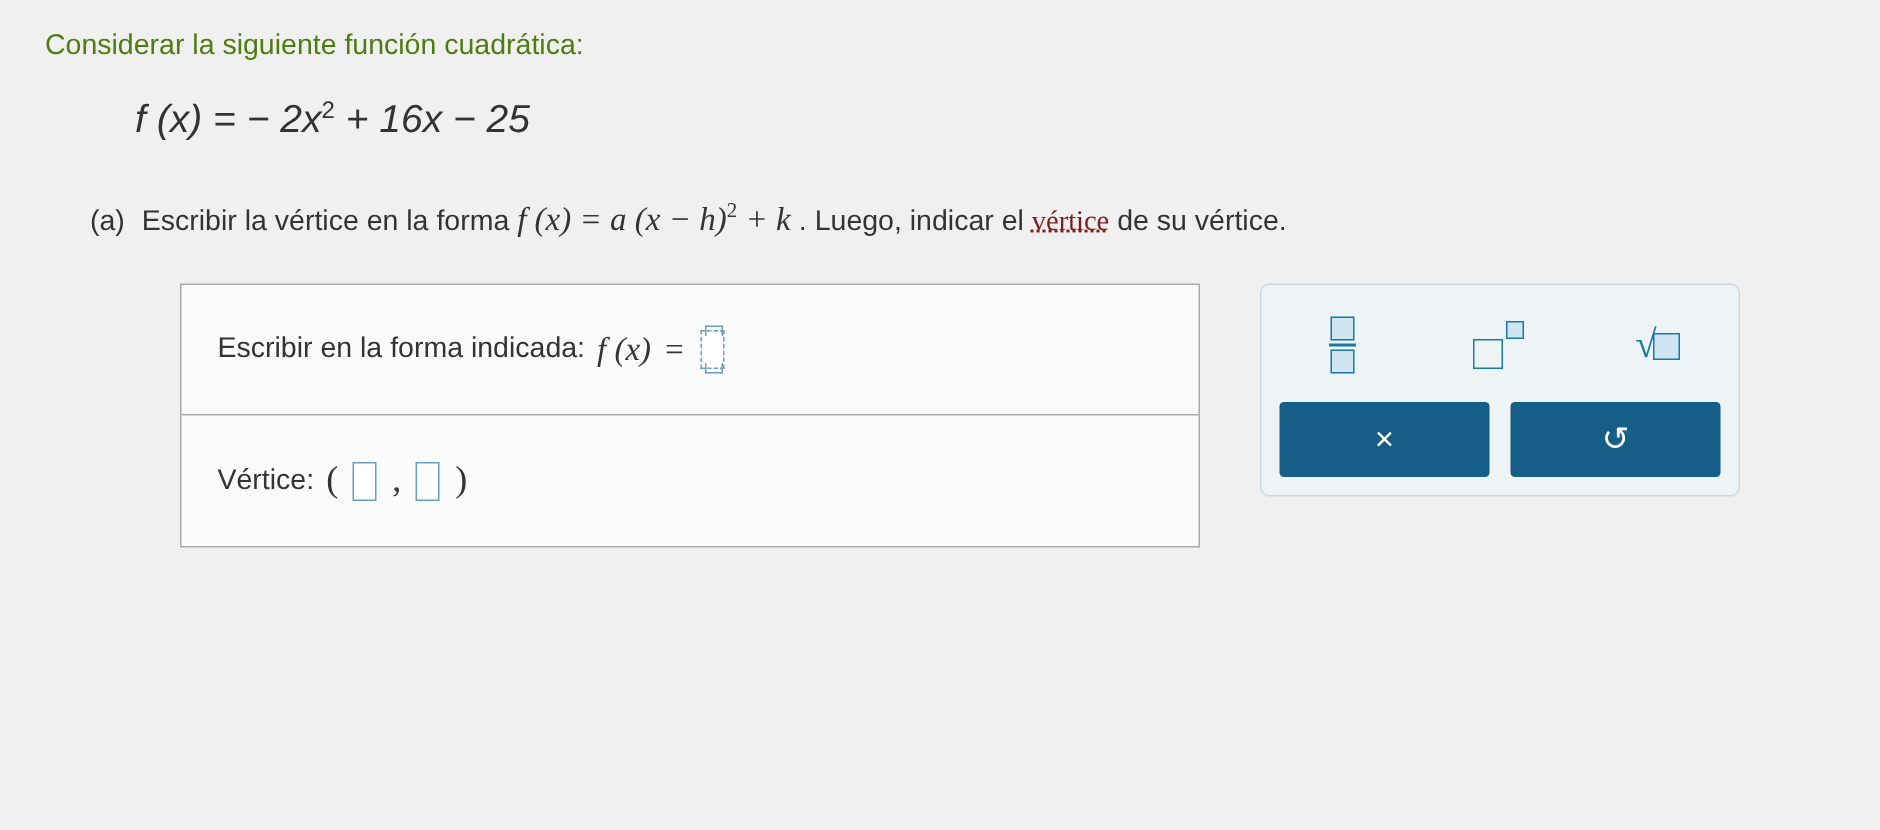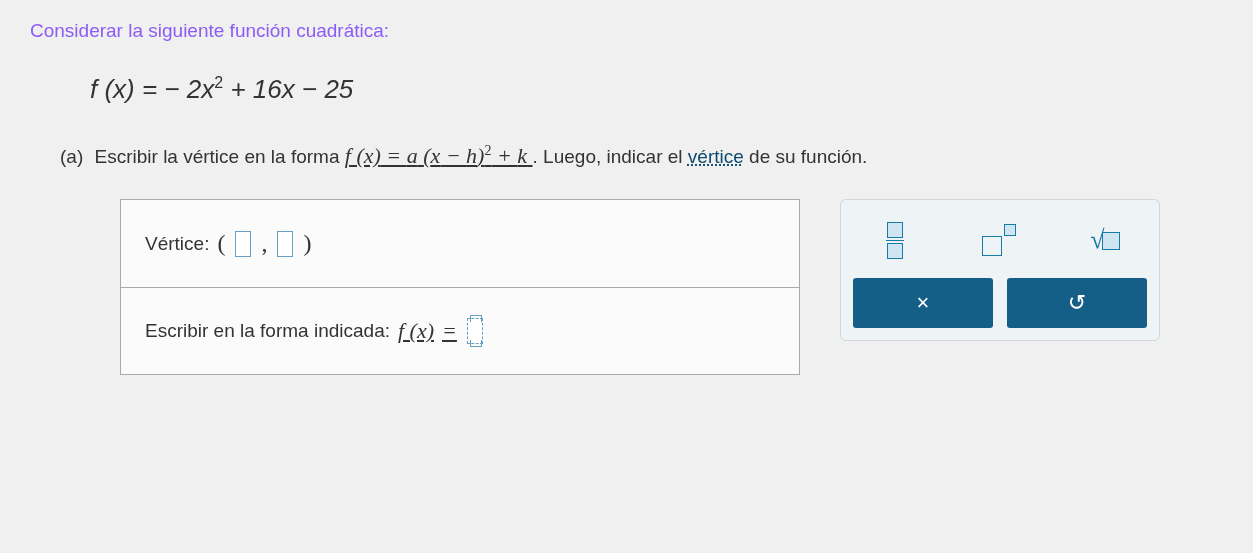--- a/index.html
+++ b/index.html
@@ -6,49 +6,49 @@
   body {
     font-family: Verdana, Geneva, sans-serif;
     background: #f0f0f0;
     padding: 20px 30px;
     color: #333;
     width: 1253px;
     height: 553px;
   }
   .intro-text {
     font-size: 19px;
-    color: #8b5cf6;
-    margin-bottom: 32px;
+    color: #4d7c0f;
+    margin-bottom: 22px;
   }
   .equation-row {
     margin-left: 60px;
     margin-bottom: 38px;
     font-family: Liberation Sans, sans-serif;
     font-size: 26px;
     font-style: italic;
   }
   .equation-row .sup { font-size: 16px; vertical-align: super; font-style: normal; }
   .question-row {
     font-size: 19px;
     color: #333;
     margin-left: 30px;
     margin-bottom: 30px;
   }
   .part-label { margin-right: 6px; }
   .math-inline {
     font-family: 'Times New Roman', serif;
     font-style: italic;
     font-size: 22px;
-    text-decoration: underline;
   }
   .math-inline .sup { font-size: 14px; vertical-align: super; font-style: normal; }
   .link-word {
-    color: #0c4a6e;
+    color: #7f1d1d;
     text-decoration: underline dotted;
     cursor: pointer;
+    font-family: Liberation Serif, serif;
   }
   .answer-area {
     display: flex;
     align-items: flex-start;
     gap: 40px;
     margin-left: 90px;
   }
   .answer-table {
     border: 1px solid #aaa;
     width: 680px;
@@ -183,38 +183,38 @@
   <span>f (x)</span>
   <span> = </span>
   <span>− 2</span><span>x</span><span class="sup">2</span><span> + 16</span><span>x</span><span> − 25</span>
 </div>
 
 <div class="question-row">
   <span class="part-label">(a)</span>
   <span>Escribir la vértice en la forma </span>
   <span class="math-inline">
     <span>f (x)</span> = <span>a</span> <span>(</span><span>x</span><span> − </span><span>h</span><span>)</span><span class="sup">2</span><span> + </span><span>k</span>
-  </span><span>. Luego, indicar el </span><span class="link-word">vértice</span><span> de su función.</span>
+  </span><span>. Luego, indicar el </span><span class="link-word">vértice</span><span> de su vértice.</span>
 </div>
 
 <div class="answer-area">
   <div class="answer-table">
+    <div class="row">
+      <span>Escribir en la forma indicada: </span>
+      <span class="math-inline">f (x)</span>
+      <span class="math-inline"> = </span>
+      <span class="input-box active"></span>
+    </div>
     <div class="row">
       <span>Vértice: </span>
       <span class="paren">(</span>
       <span class="input-box"></span>
       <span class="paren">, </span>
       <span class="input-box"></span>
       <span class="paren">)</span>
-    </div>
-    <div class="row">
-      <span>Escribir en la forma indicada: </span>
-      <span class="math-inline">f (x)</span>
-      <span class="math-inline"> = </span>
-      <span class="input-box active"></span>
     </div>
   </div>
 
   <div class="keypad">
     <div class="keypad-row1">
       <div class="key-math">
         <span class="frac">
           <span class="num"></span>
             <span class="bar"></span>
             <span class="den"></span>

